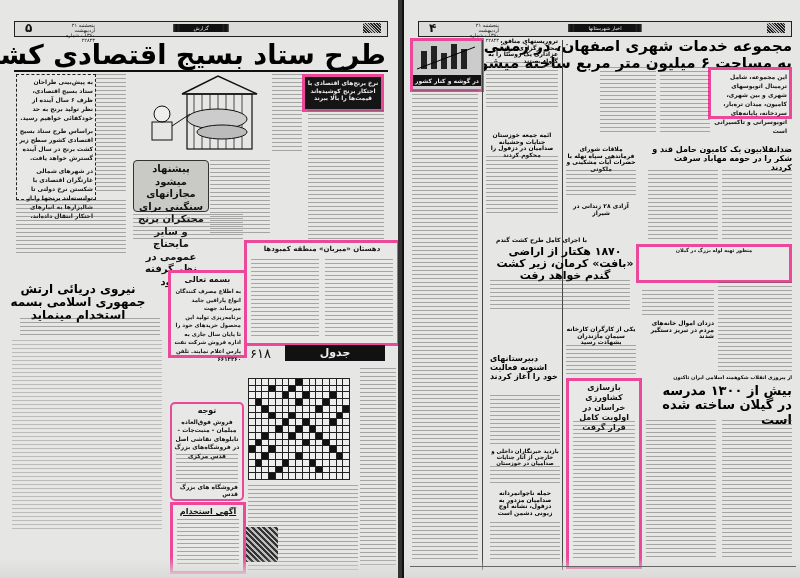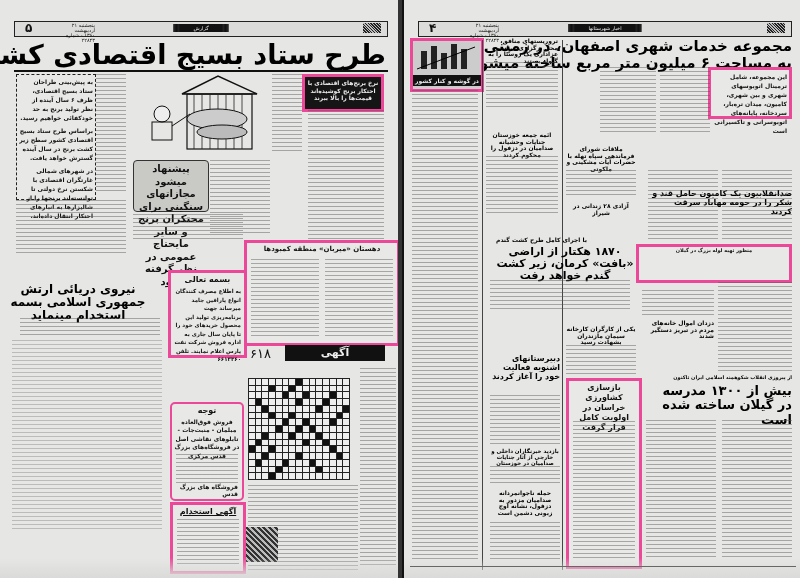--- a/index.html
+++ b/index.html
@@ -90,21 +90,21 @@
 
   <div class="headline" style="top:283px;right:250px;font-size:12px;text-align:center;width:140px;white-space:normal;">نیروی دریائی ارتش جمهوری اسلامی بسمه استخدام مینماید</div>
   <div class="text" style="top:318px;left:20px;width:140px;height:18px;"></div>
   <div class="text" style="top:340px;left:12px;width:150px;height:190px;opacity:.3;"></div>
 
   <div class="box" style="top:270px;left:168px;width:73px;height:82px;">
     <div class="h">بسمه تعالی</div>
     <div style="font-size:5.5px;line-height:1.55;text-align:right;padding:0 3px;font-weight:bold;">به اطلاع مصرف کنندگان انواع پارافین جامد میرساند جهت برنامه‌ریزی تولید این محصول خریدهای خود را تا پایان سال جاری به اداره فروش شرکت نفت پارس اعلام نمایند. تلفن ۶۶۱۳۳۶۰</div>
   </div>
 
-  <div style="position:absolute;top:345px;left:285px;width:100px;height:16px;background:#111;color:#eee;font-weight:bold;font-size:11px;text-align:center;line-height:16px;">آگهی</div>
+  <div style="position:absolute;top:345px;left:285px;width:100px;height:16px;background:#111;color:#eee;font-weight:bold;font-size:11px;text-align:center;line-height:16px;">جدول</div>
   <div style="position:absolute;top:346px;left:250px;font-size:13px;font-weight:normal;">۶۱۸</div>
   <div class="grid" style="top:378px;left:248px;width:100px;height:100px;" id="xgrid">
       <div></div>
       <div></div>
       <div></div>
       <div></div>
       <div></div>
       <div></div>
       <div></div>
       <div class="b"></div>
@@ -381,39 +381,39 @@
   <div class="headline" style="top:132px;left:82px;width:72px;font-size:6px;white-space:normal;text-align:center;">ائمه جمعه خوزستان جنایات وحشیانه صدامیان در دزفول را محکوم کردند</div>
   <div class="text" style="top:156px;left:82px;width:72px;height:60px;"></div>
 
   <div class="vrule" style="top:40px;left:78px;height:530px;"></div>
   <div class="vrule" style="top:40px;left:158px;height:530px;"></div>
 
   <div class="headline" style="top:146px;left:162px;width:70px;font-size:6px;white-space:normal;text-align:center;">ملاقات شورای فرماندهی سپاه تهله با حضرات آیات مشکینی و ملکوتی</div>
   <div class="text" style="top:170px;left:162px;width:70px;height:28px;"></div>
   <div class="headline" style="top:203px;left:162px;width:70px;font-size:6px;white-space:normal;text-align:center;">آزادی ۲۸ زندانی در شیراز</div>
 
-  <div class="headline" style="top:146px;right:10px;width:140px;font-size:8px;white-space:normal;margin-top:44px;">ضدانقلابیون یک کامیون حامل قند و شکر را در حومه مهاباد سرقت کردند</div>
+  <div class="headline" style="top:146px;right:10px;width:140px;font-size:8px;white-space:normal;">ضدانقلابیون یک کامیون حامل قند و شکر را در حومه مهاباد سرقت کردند</div>
   <div class="text" style="top:170px;right:10px;width:70px;height:70px;"></div>
   <div class="text" style="top:170px;right:84px;width:70px;height:70px;"></div>
 
   <div class="headline" style="top:237px;left:92px;font-size:6px;">با اجرای کامل طرح کشت گندم</div>
   <div class="headline" style="top:246px;left:86px;width:150px;font-size:11px;white-space:normal;text-align:center;">۱۸۷۰ هکتار از اراضی «بافت» کرمان، زیر کشت گندم خواهد رفت</div>
   <div class="text" style="top:280px;left:86px;width:140px;height:30px;"></div>
 
   <div class="box" style="top:244px;right:10px;width:150px;height:33px;">
     <div style="font-size:5px;text-align:center;font-weight:bold;">منظور تهیه لوله بزرگ در گیلان</div>
   </div>
   <div class="text" style="top:282px;right:10px;width:74px;height:90px;"></div>
   <div class="headline" style="top:320px;right:88px;width:72px;font-size:6px;white-space:normal;">دزدان اموال خانه‌های مردم در تبریز دستگیر شدند</div>
   <div class="text" style="top:290px;right:88px;width:72px;height:28px;"></div>
 
   <div class="headline" style="top:326px;left:162px;width:70px;font-size:6px;white-space:normal;text-align:center;">یکی از کارگران کارخانه سیمان مازندران بشهادت رسید</div>
   <div class="text" style="top:345px;left:162px;width:70px;height:30px;"></div>
 
-  <div class="headline" style="top:355px;left:86px;width:70px;font-size:8px;white-space:normal;text-align:right;">دبیرستانهای اشنویه فعالیت خود را آغاز کردند</div>
+  <div class="headline" style="top:355px;left:86px;width:70px;font-size:8px;white-space:normal;text-align:left;">دبیرستانهای اشنویه فعالیت خود را آغاز کردند</div>
   <div class="text" style="top:395px;left:86px;width:70px;height:50px;"></div>
   <div class="headline" style="top:448px;left:86px;width:70px;font-size:5.5px;white-space:normal;text-align:center;">بازدید خبرنگاران داخلی و خارجی از آثار جنایات صدامیان در خوزستان</div>
   <div class="text" style="top:466px;left:86px;width:70px;height:20px;"></div>
   <div class="headline" style="top:490px;left:86px;width:70px;font-size:6px;white-space:normal;text-align:center;">حمله ناجوانمردانه صدامیان مزدور به دزفول، نشانه اوج زبونی دشمن است</div>
   <div class="text" style="top:522px;left:86px;width:70px;height:40px;"></div>
 
   <div class="box" style="top:378px;left:162px;width:70px;height:185px;">
     <div class="h" style="font-size:8px;">بازسازی کشاورزی خراسان در اولویت کامل قرار گرفت</div>
     <div class="text" style="position:absolute;top:40px;left:4px;right:4px;height:140px;"></div>
   </div>

